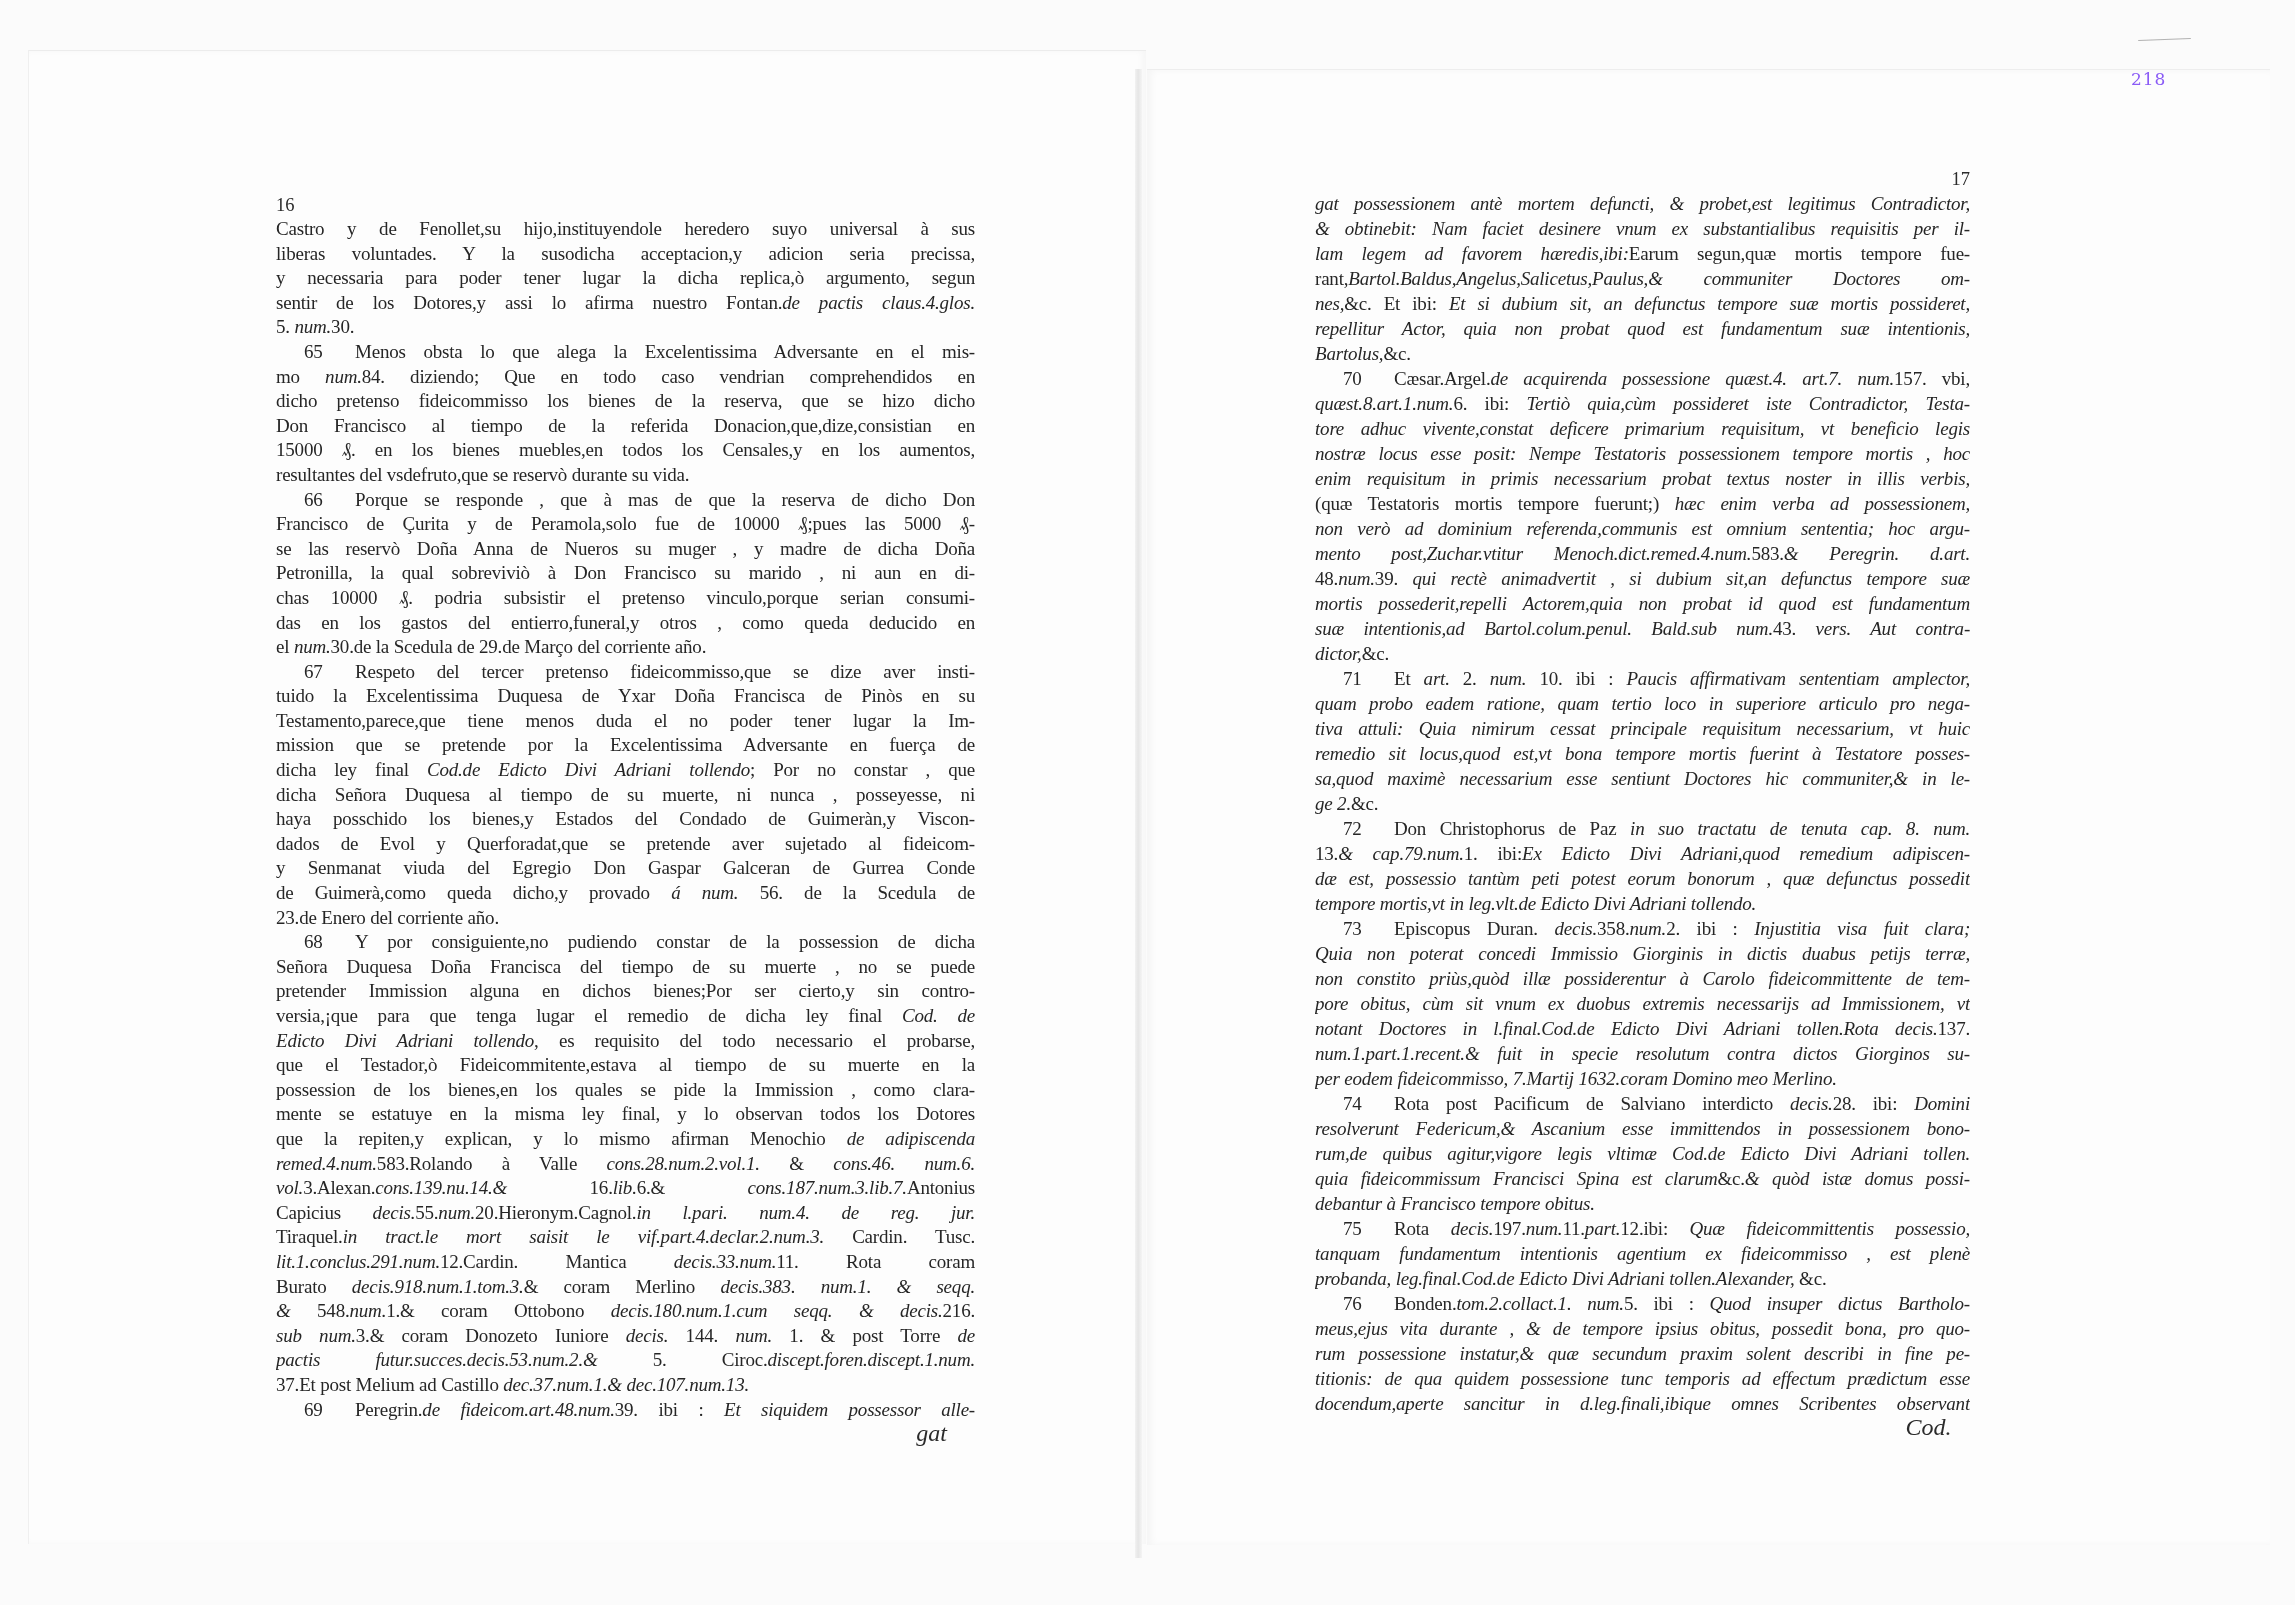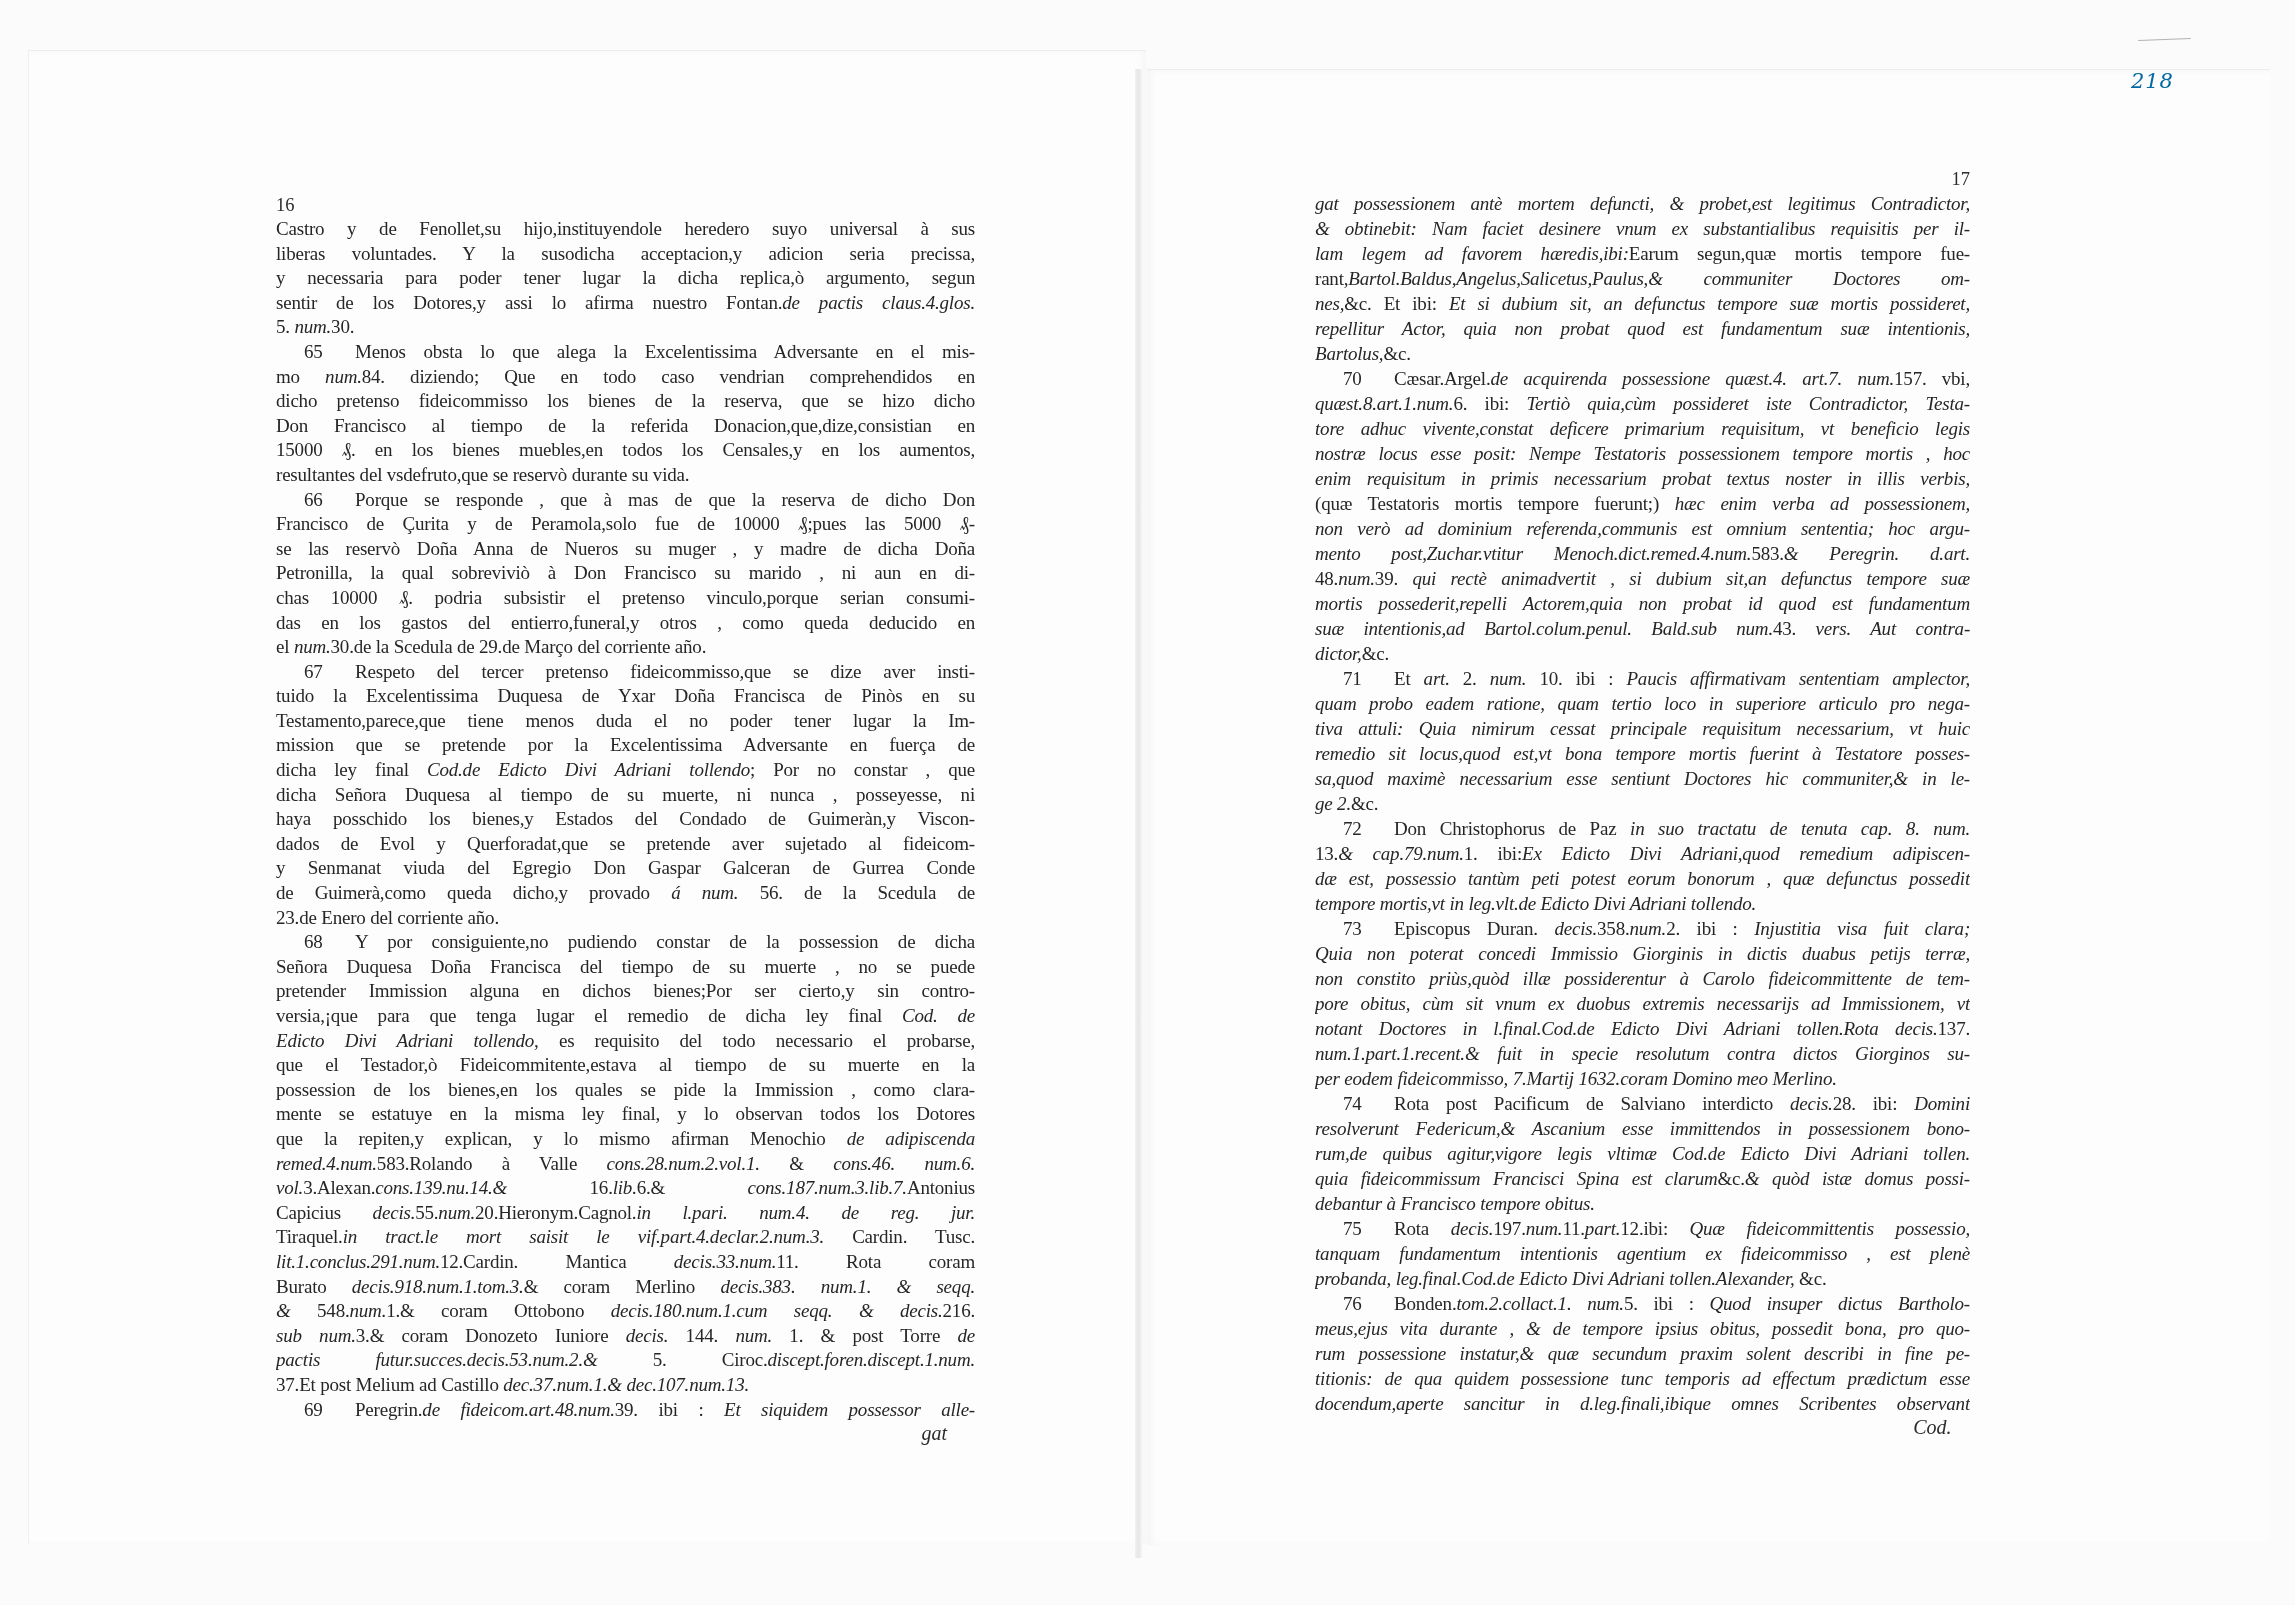--- a/index.html
+++ b/index.html
@@ -13,43 +13,43 @@
   .page { position: absolute; background: #fdfdfd; }
   .page-left { left: 28px; top: 50px; width: 1117px; height: 1493px;
     border-top: 0.9px solid #ececec; border-left: 1.4px solid #efefef;
     box-shadow: inset -3.7px 0 6.5px rgba(0,0,0,0.03); }
   .page-right { left: 1147px; top: 69px; width: 1123px; height: 1475px;
     border-top: 0.9px solid #ededed; box-shadow: inset 4.6px 0 7.4px rgba(0,0,0,0.035); }
   .gutter { position: absolute; left: 1135px; top: 69px; width: 6.5px; height: 1489px;
     background: linear-gradient(to right, #f2f2f2, #e6e6e6 45%, #f4f4f4); }
   .pencil-top-right { position: absolute; left: 2138px; top: 39px; width: 53px; height: 1.4px;
     background: #9a9a9a; border-radius: 0.9px; transform: rotate(-2deg); opacity: .75; }
-  .folio-hand { position: absolute; left: 2131px; top: 69px; font-size: 21px;
-    color: #0369a1; font-style: italic; letter-spacing: 0.9px;
+  .folio-hand { position: absolute; left: 2131px; top: 69px; font-size: 17px;
+    color: #8b5cf6; letter-spacing: 0.9px;
     font-family: "DejaVu Serif", serif; }
   .faint-mark { position: absolute; left: 88px; top: 90px; font-size: 18.5px; color: #e3e3e3;
     font-family: "DejaVu Sans", sans-serif; }
 
   .text-block { position: absolute; }
   .left-block { left: 276px; top: 189px; width: 699px; }
   .right-block { left: 1267px; top: 163px; width: 703px; }
 
   .page-num { font-size: 18.5px; line-height: 18.5px; height: 21px; margin-top: 7px; }
   .page-num.right { text-align: right; padding-right: 0; }
 
   .line {
     font-size: 19px; white-space: nowrap; height: 24.6px; line-height: 24.6px;
     text-align: justify; text-align-last: justify; overflow: hidden;
     letter-spacing: -0.2px;
   }
   .right-block .line { height: 25px; line-height: 25px; font-size: 19px; margin-left: 48px; }
   .line.last { text-align-last: left; }
   .line .num { display: inline-block; width: 51px; padding-left: 28px; text-align: left; }
   .it { font-style: italic; }
-  .catch { font-size: 20px; line-height: 23px; height: 23px; text-align: right; font-style: italic; padding-right: 28px; }
+  .catch { font-size: 24px; line-height: 23px; height: 23px; text-align: right; font-style: italic; padding-right: 28px; }
   .right-block .catch { padding-right: 18.5px; }
   .ink { color: #262626; }
 </style>
 </head>
 <body>
 
 <div class="spread">
   <div class="page page-left"></div>
   <div class="page page-right"></div>
   <div class="gutter"></div>

